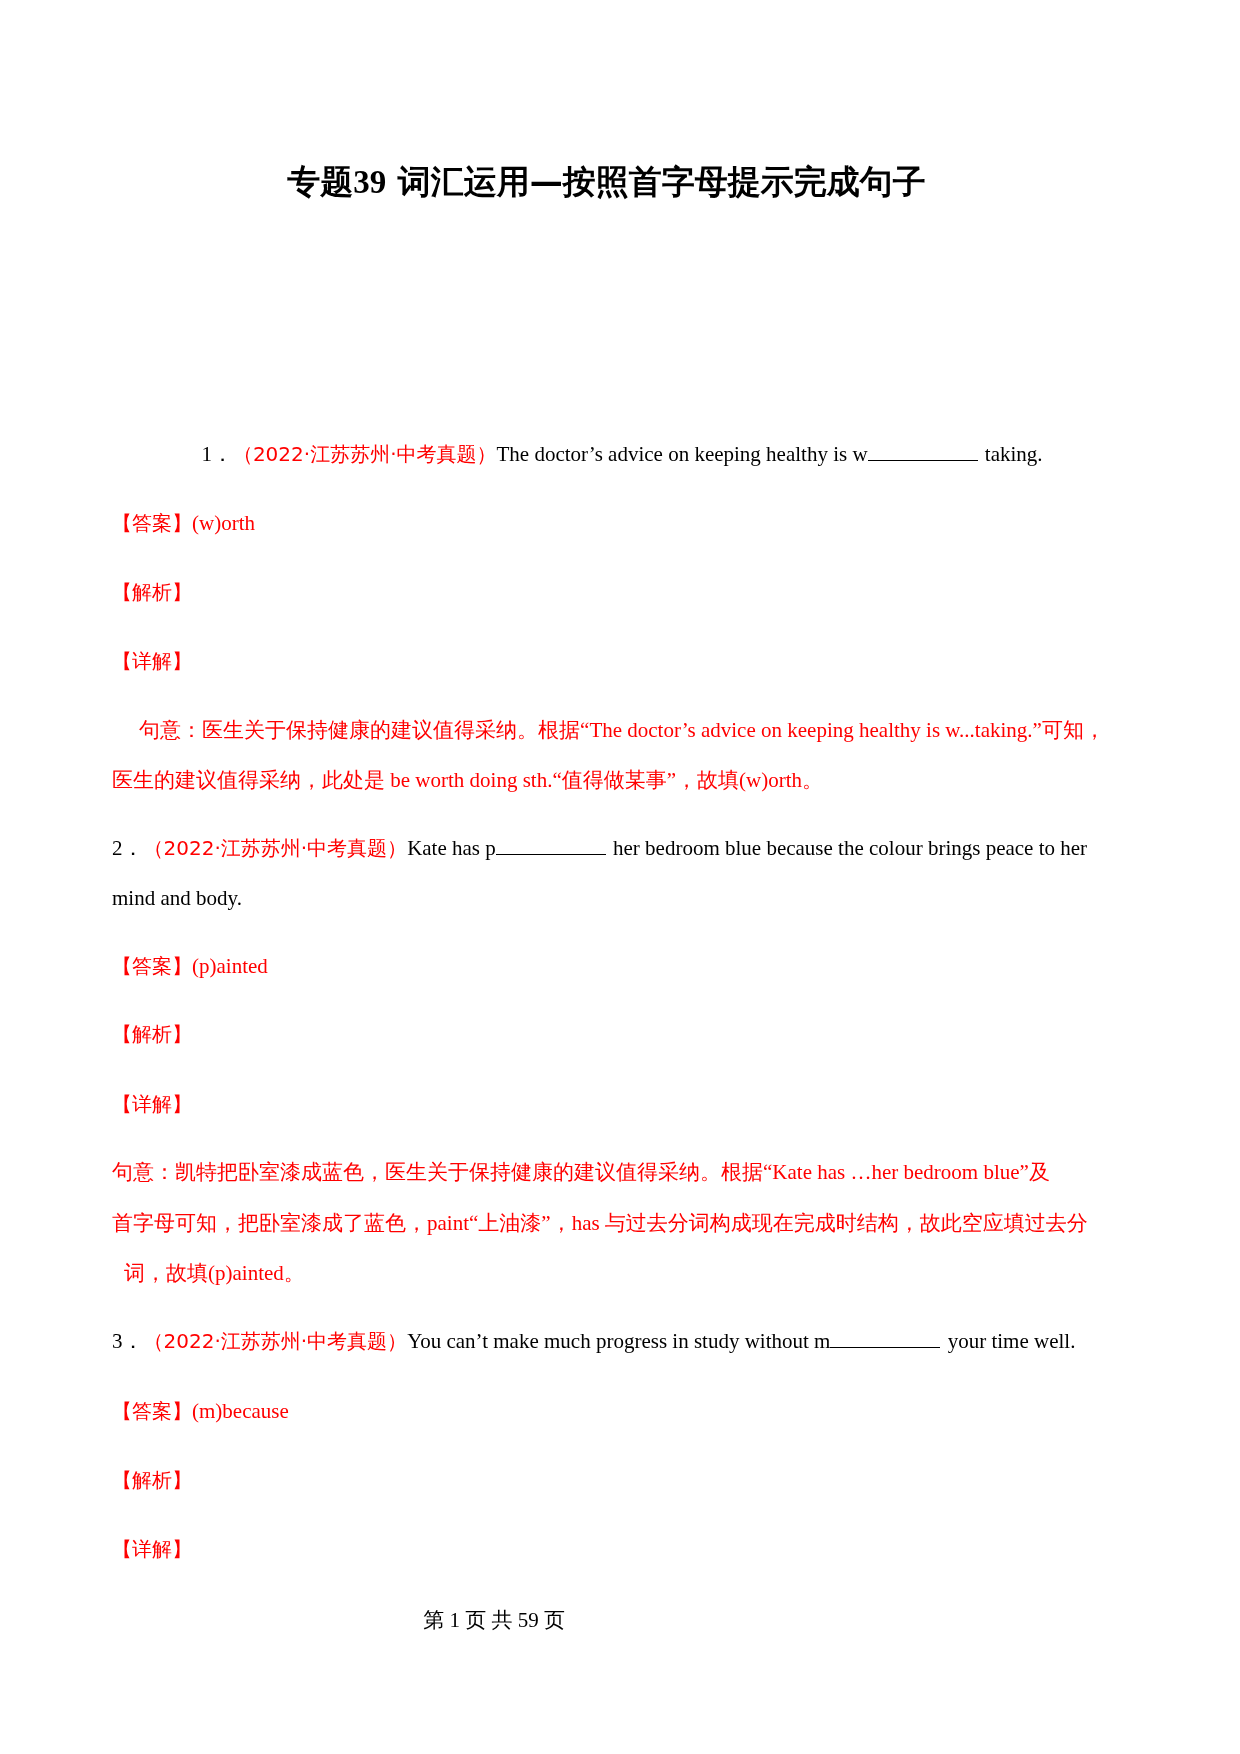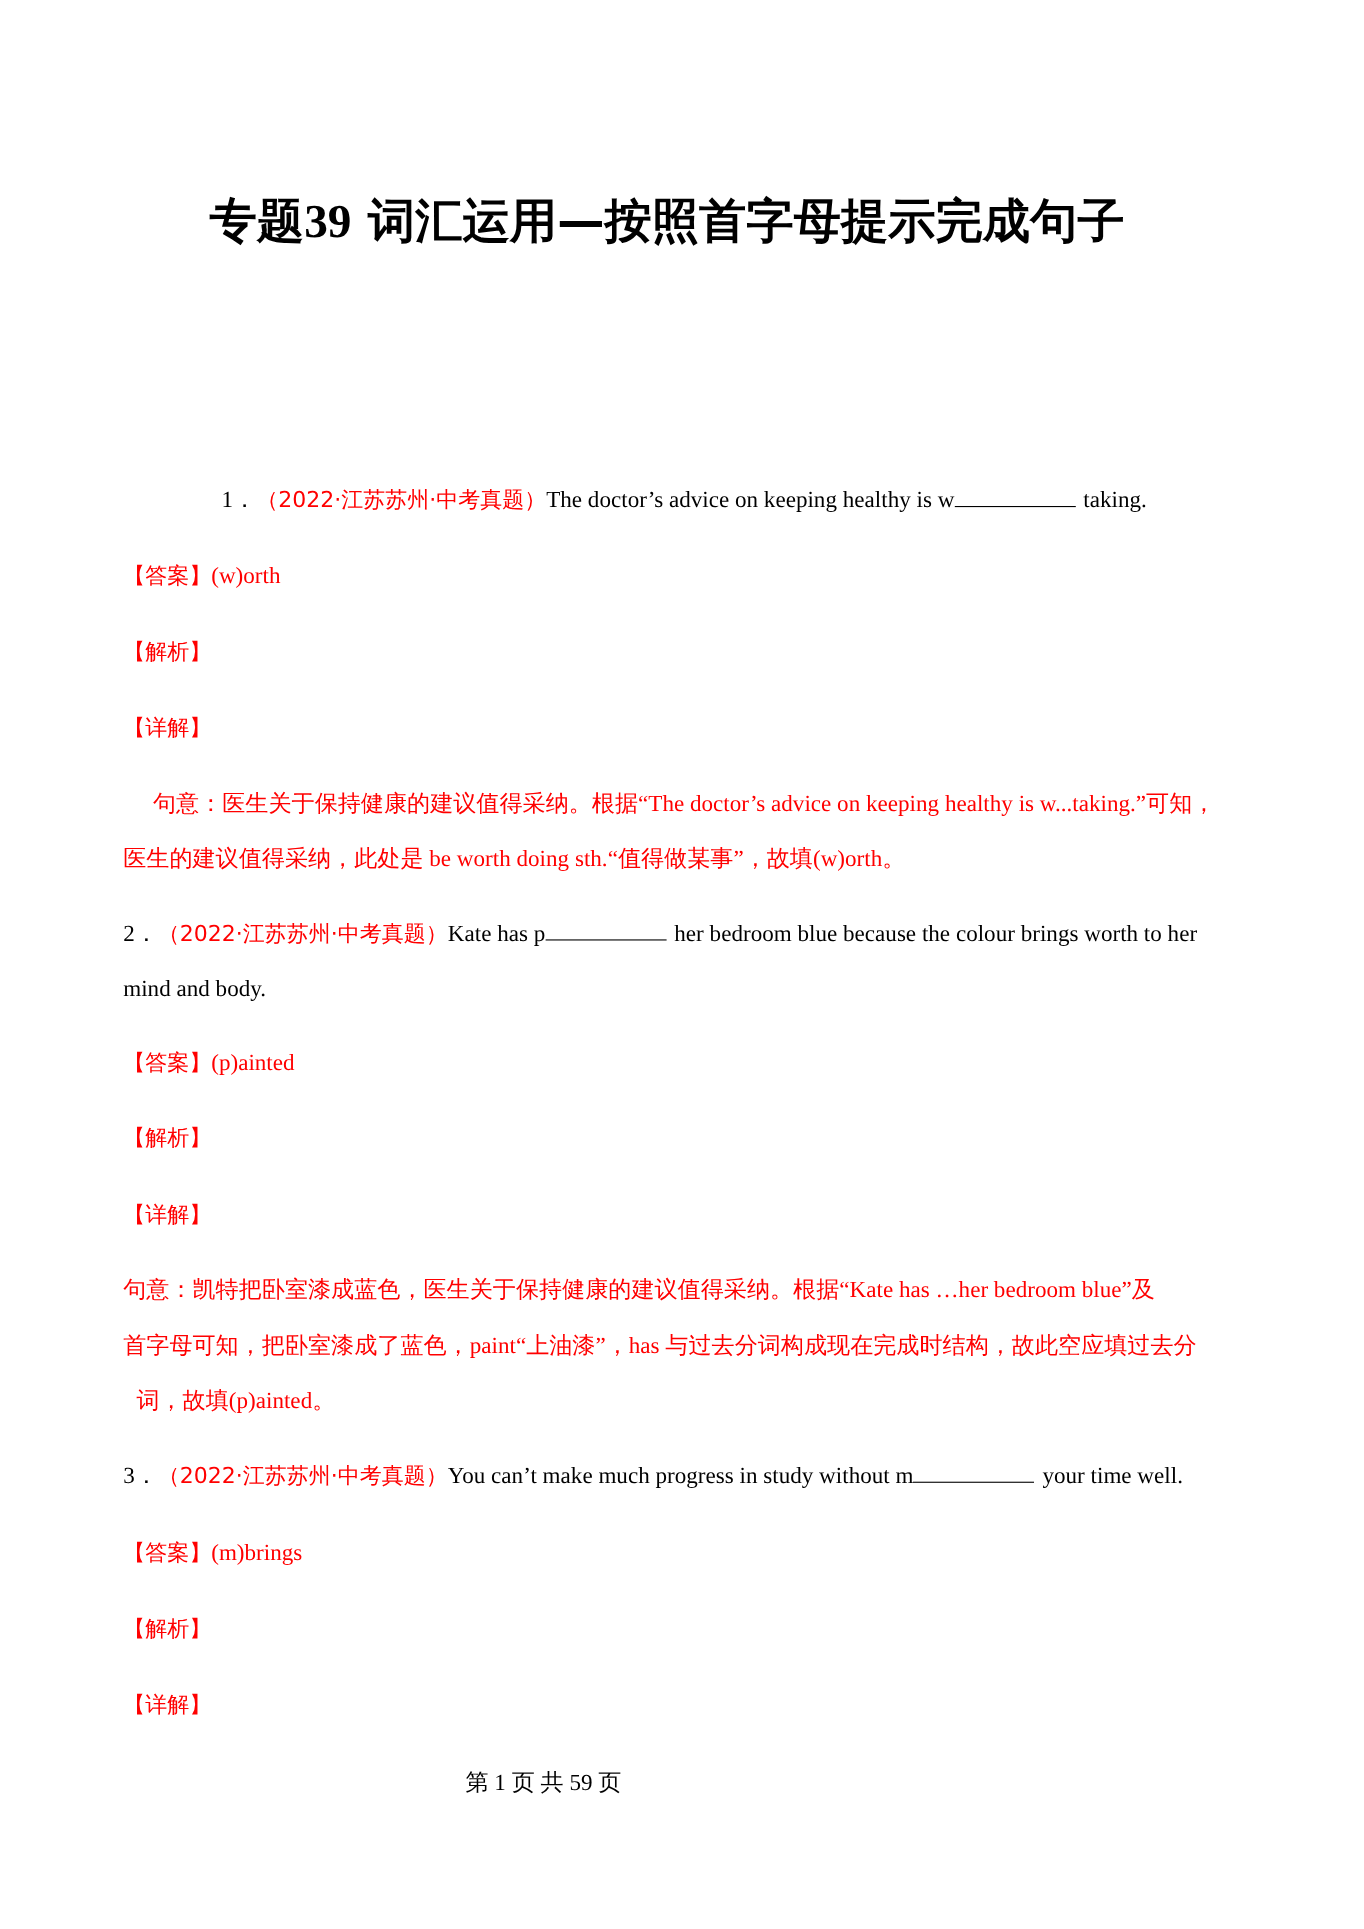--- a/index.html
+++ b/index.html
@@ -1,19 +1,19 @@
 <!DOCTYPE html>
 <html><head>
 <meta charset="utf-8">
 <style>
   html, body { margin:0; padding:0; background:#ffffff; }
   body { width:1240px; height:1754px; position:relative; overflow:hidden;
          font-family:"Liberation Serif","DejaVu Serif",serif; color:#000; }
-  .title { position:absolute; top:172px; left:0; width:1213px; text-align:center;
-           font-size:43px; font-weight:bold; font-family:"DejaVu Sans","Liberation Sans",sans-serif; letter-spacing:0px; }
+  .title { position:absolute; top:160px; left:0; width:1213px; text-align:center;
+           font-size:33px; font-weight:bold; font-family:"DejaVu Sans","Liberation Sans",sans-serif; letter-spacing:0px; }
   .title .num { font-family:"Liberation Serif",serif; font-weight:bold; }
   .line { position:absolute; left:112px; width:1020px; font-size:21px; white-space:nowrap; line-height:28px; }
   .red { color:#ff0000; }
   .cjk { font-family:"DejaVu Sans","Liberation Sans",sans-serif; font-size:20px; }
   .blank { display:inline-block; width:110px; border-bottom:1.5px solid #000; height:18px; vertical-align:baseline; margin:0 2px 0 0; }
   .footer { position:absolute; top:1606px; left:0; width:988px; text-align:center; font-size:21px;
             font-family:Liberation Serif, serif; }
 </style>
 </head>
 <body>
@@ -27,34 +27,34 @@
 </div>
 <div class="line red" style="top:509px;">
   <span class="cjk">【答案】</span><span>(w)orth</span>
 </div>
 <div class="line red cjk" style="top:578px;">【解析】</div>
 <div class="line red cjk" style="top:647px;">【详解】</div>
 <div class="line red" style="top:716px;text-align:center;">句意：医生关于保持健康的建议值得采纳。根据“The doctor’s advice on keeping healthy is w...taking.”可知，</div>
 <div class="line red" style="top:766px;">医生的建议值得采纳，此处是 be worth doing sth.“值得做某事”，故填(w)orth。</div>
 
 <div class="line" style="top:834px;">
-  <span>2．</span><span class="red cjk">（2022·江苏苏州·中考真题）</span><span>Kate has p</span><span class="blank"></span><span> her bedroom blue because the colour brings worth to her</span>
+  <span>2．</span><span class="red cjk">（2022·江苏苏州·中考真题）</span><span>Kate has p</span><span class="blank"></span><span> her bedroom blue because the colour brings peace to her</span>
 </div>
 <div class="line" style="top:884px;">mind and body.</div>
 <div class="line red" style="top:952px;">
   <span class="cjk">【答案】</span><span>(p)ainted</span>
 </div>
 <div class="line red cjk" style="top:1020px;">【解析】</div>
 <div class="line red cjk" style="top:1090px;">【详解】</div>
 <div class="line red" style="top:1158px;">句意：凯特把卧室漆成蓝色，医生关于保持健康的建议值得采纳。根据“Kate has …her bedroom blue”及</div>
 <div class="line red" style="top:1209px;">首字母可知，把卧室漆成了蓝色，paint“上油漆”，has 与过去分词构成现在完成时结构，故此空应填过去分</div>
 <div class="line red" style="top:1259px;margin-left:12px;">词，故填(p)ainted。</div>
 
 <div class="line" style="top:1327px;">
   <span>3．</span><span class="red cjk">（2022·江苏苏州·中考真题）</span><span>You can’t make much progress in study without m</span><span class="blank"></span><span> your time well.</span>
 </div>
 <div class="line red" style="top:1397px;">
-  <span class="cjk">【答案】</span><span>(m)brings</span>
+  <span class="cjk">【答案】</span><span>(m)because</span>
 </div>
 <div class="line red cjk" style="top:1466px;">【解析】</div>
 <div class="line red cjk" style="top:1535px;">【详解】</div>
 
 <div class="footer">第 1 页 共 59 页</div>
 
 </body></html>

